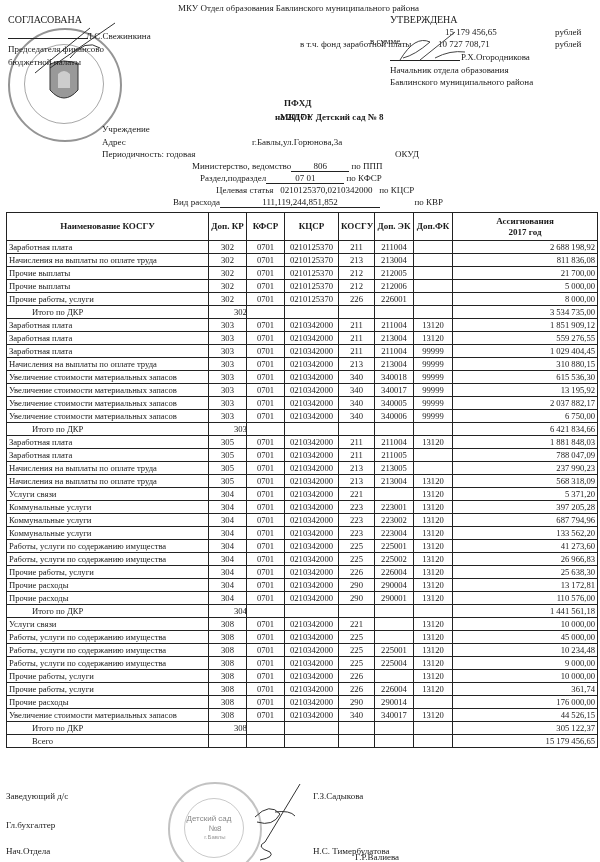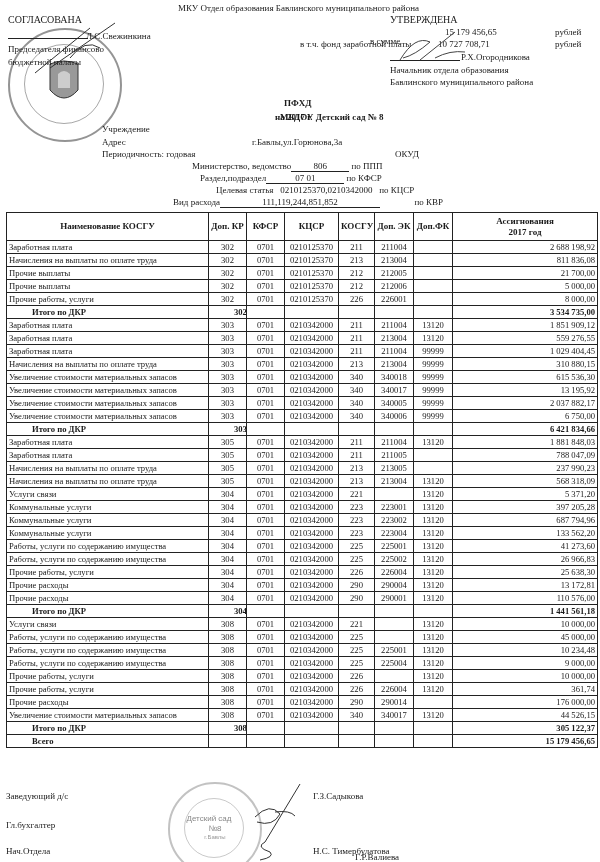--- a/index.html
+++ b/index.html
@@ -5,21 +5,21 @@
   html,body{margin:0;padding:0;background:#fff;}
   body{width:600px;height:862px;position:relative;overflow:hidden;font-family:"Liberation Serif","DejaVu Serif",serif;color:#1a1a1a;font-size:9px;}
   .abs{position:absolute;white-space:nowrap;}
   .b{font-weight:bold;}
   .ul{display:inline-block;border-bottom:1px solid #222;text-align:center;}
   table{position:absolute;left:6px;top:212px;width:591px;border-collapse:collapse;table-layout:fixed;font-size:8.6px;}
   td,th{border:1px solid #222;padding:0 2px;height:12px;line-height:11px;overflow:hidden;white-space:nowrap;}
   th{height:27px;font-weight:bold;font-size:9px;line-height:11px;}
   td.c{text-align:center;}
   td.r{text-align:right;margin-left:11px;}
-  tr.tot td{font-weight:bold;padding-left:25px;}
+  tr.tot td{font-weight:normal;padding-left:25px;}
   .stamp{position:absolute;border-radius:50%;border:2px solid rgba(60,60,60,.55);}
   .stamp .inner{position:absolute;border-radius:50%;border:1px solid rgba(60,60,60,.45);}
   .sig{position:absolute;}
 </style>
 </head>
 <body>
 
 <div class="stamp" style="left:8px;top:28px;width:110px;height:110px;">
   <div class="inner" style="left:14px;top:14px;width:78px;height:78px;"></div>
   <svg style="position:absolute;left:34px;top:30px;" width="40" height="48" viewBox="0 0 40 48">

